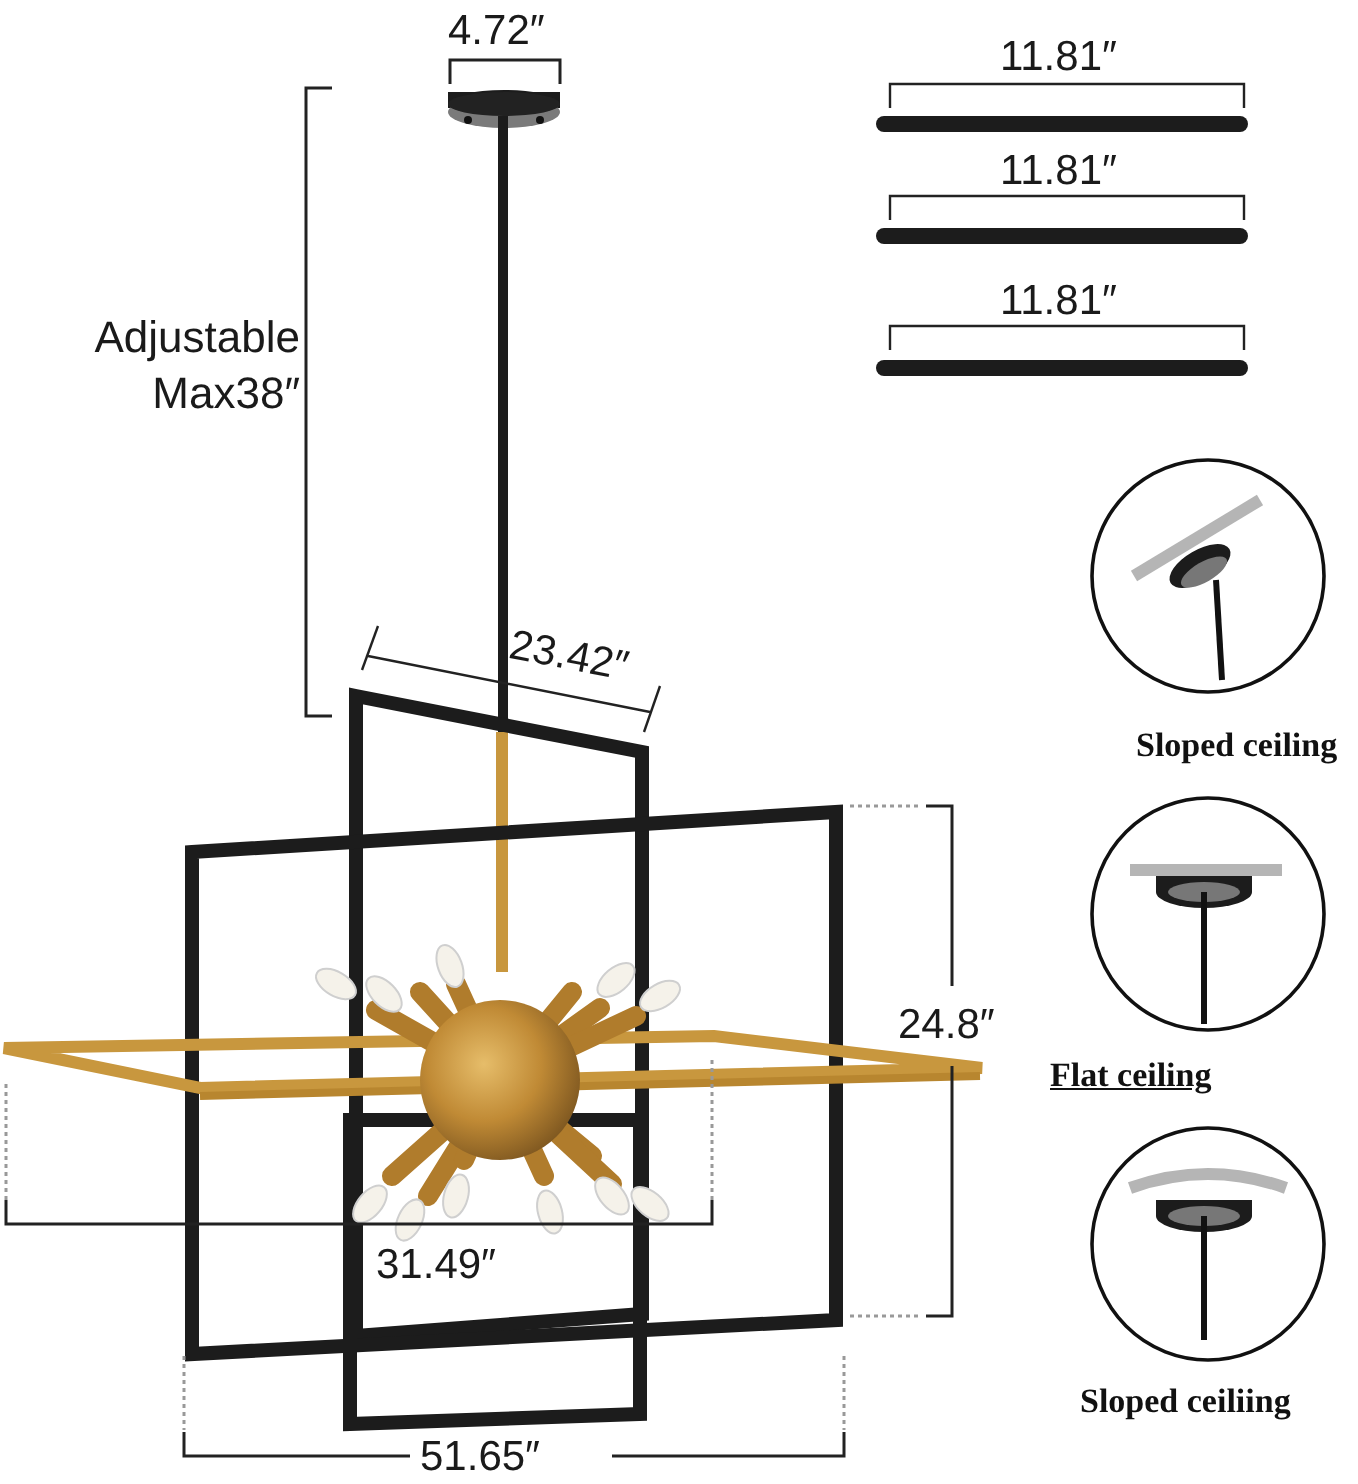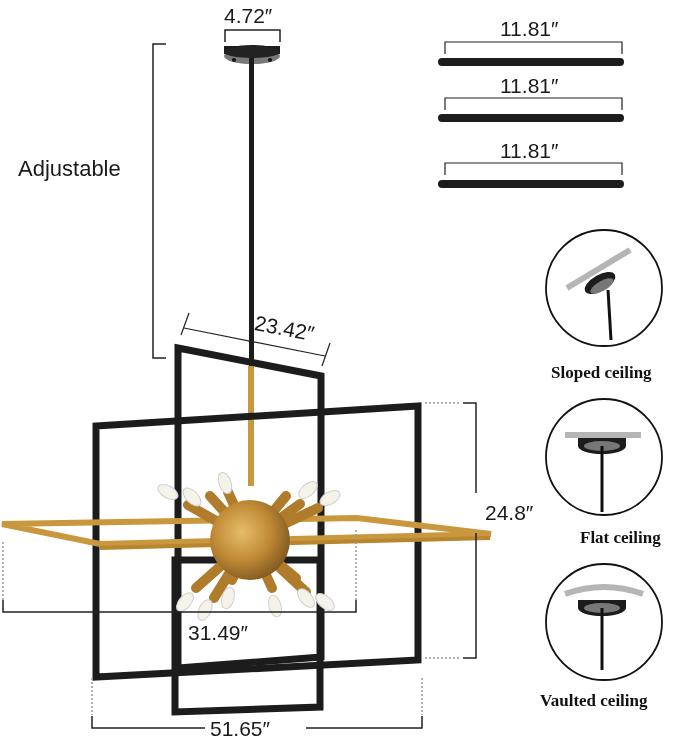--- a/index.html
+++ b/index.html
@@ -1,20 +1,20 @@
 <!DOCTYPE html>
 <html><head>
 <meta charset="utf-8">
 <style>
   html, body { margin: 0; padding: 0; background: #ffffff; }
   body { width: 679px; height: 742px; position: relative; overflow: hidden; font-family: "Liberation Sans", sans-serif; }
   .stage { position: absolute; left: 0; top: 0; width: 679px; height: 556px; }
   .dim { position: absolute; font-family: "Liberation Sans", sans-serif; color: #1a1a1a; font-size: 21px; line-height: 1; white-space: nowrap; }
   .caption { position: absolute; font-family: "Liberation Serif", serif; font-weight: bold; color: #111; font-size: 17px; line-height: 1; white-space: nowrap; }
-  .adj { position: absolute; font-family: "Liberation Sans", sans-serif; color: #1a1a1a; font-size: 22px; line-height: 1.25; }
+  .adj { position: absolute; font-family: "Liberation Sans", sans-serif; color: #1a1a1a; font-size: 22px; line-height: 1.25; text-align: right; }
   svg { position: absolute; left: 0; top: 0; }
 </style>
 </head>
 <body>
 
 <div class="stage">
 
   <svg width="679" height="742" viewBox="0 0 679 742">
 
     <g stroke="#222" stroke-width="1.5" fill="none">
@@ -156,23 +156,24 @@
     </g>
   </svg>
 
   <div class="dim" style="left:224px; top:5px;">4.72″</div>
   <div class="dim" style="left:500px; top:18px;">11.81″</div>
   <div class="dim" style="left:500px; top:75px;">11.81″</div>
   <div class="dim" style="left:500px; top:140px;">11.81″</div>
 
   <div class="adj" style="left:18px; top:155px; width:132px;">
     <div>Adjustable</div>
+    <div>Max38″</div>
   </div>
 
   <div class="dim" style="left:257px; top:312px; transform:rotate(11deg); transform-origin:left top;">23.42″</div>
-  <div class="dim" style="left:449px; top:502px;margin-left:36px;">24.8″</div>
+  <div class="dim" style="left:449px; top:502px;">24.8″</div>
   <div class="dim" style="left:188px; top:622px;">31.49″</div>
   <div class="dim" style="left:210px; top:718px;">51.65″</div>
 
-  <div class="caption" style="left:551px; top:364px;">Sloped ceiling</div>
-  <div class="caption" style="left:580px; top:529px;">Flat ceiling</div>
-  <div class="caption" style="left:540px; top:692px;">Vaulted ceiling</div>
+  <div class="caption" style="left:568px; top:364px;">Sloped ceiling</div>
+  <div class="caption" style="left:525px; top:529px;text-decoration:underline;">Flat ceiling</div>
+  <div class="caption" style="left:540px; top:692px;">Sloped ceiliing</div>
 </div>
 
 </body></html>

